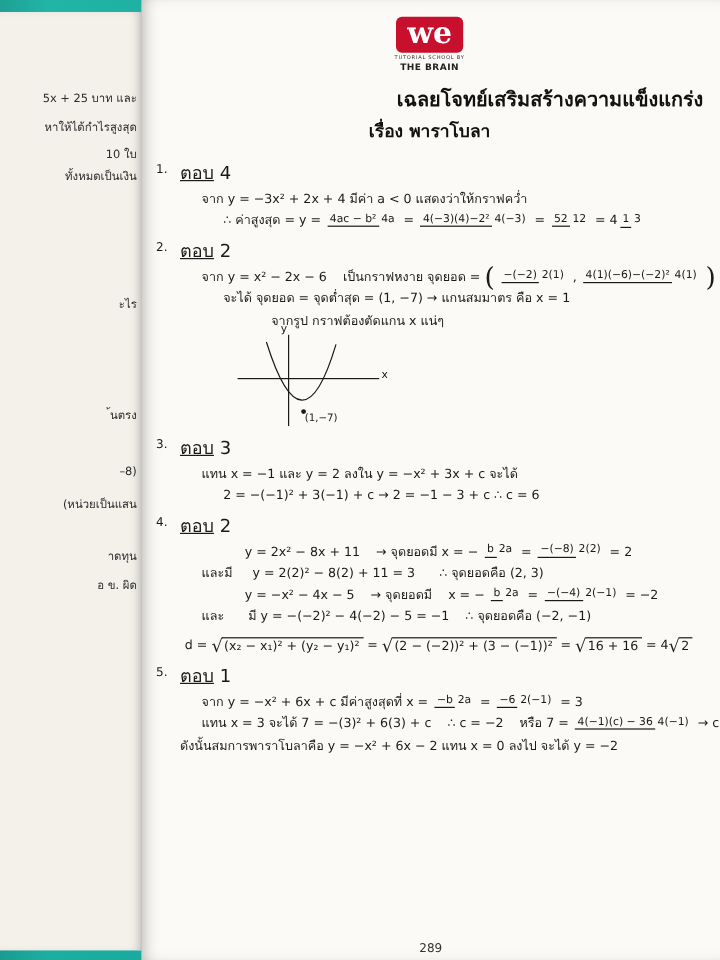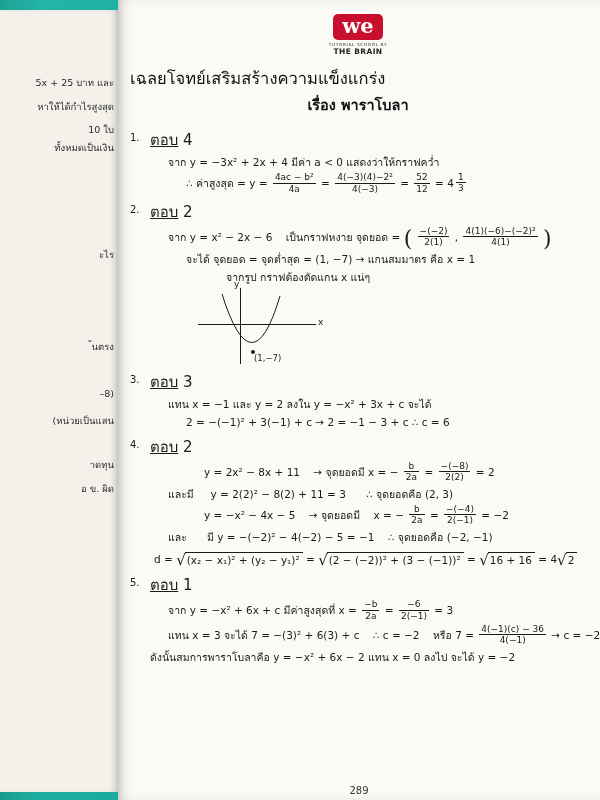--- a/index.html
+++ b/index.html
@@ -70,43 +70,43 @@
   .logo-wrap {
     text-align: center;
     margin-top: 4px;
   }
   .logo-box {
     display: inline-block;
     background: #c8102e;
     color: #ffffff;
     font-family: "DejaVu Serif", serif;
     font-weight: bold;
-    font-size: 21px;
+    font-size: 25px;
     letter-spacing: 0px;
     padding: 1px 9px 3px 9px;
     border-radius: 5px;
     line-height: 1.05;
   }
   .logo-sub1 {
     font-size: 4.3px;
     letter-spacing: 0.6px;
     color: #333;
     margin-top: 2px;
   }
   .logo-sub2 {
     font-size: 7.5px;
     font-weight: bold;
     letter-spacing: 0.4px;
     color: #222;
     margin-top: 0px;
   }
   .title {
-    text-align: left;
+    text-align: right;
     font-size: 16.5px;
-    font-weight: normal;
+    font-weight: bold;
     color: #111;
     margin-top: 9px;
     letter-spacing: 0px;
   }
   .subtitle {
     text-align: center;
     font-size: 14.5px;
     font-weight: bold;
     color: #111;
     margin-top: 2px;
@@ -142,21 +142,21 @@
     white-space: nowrap;
   }
   .ind1 { margin-left: 18px; }
   .ind2 { margin-left: 36px; }
   .ind3 { margin-left: 54px; }
   .ind4 { margin-left: 76px; }
 
   
   .frac {
     display: inline-flex;
-    flex-direction: column;
+    flex-direction: row;
     vertical-align: middle;
     text-align: center;
     font-size: 9px;
     line-height: 1.15;
     margin: 0 2px;
     position: relative;
     top: -1px;
   }
   .frac .num { padding: 0 2px; border-bottom: 1px solid #1a1a1a; }
   .frac .den { padding: 0 2px; }

